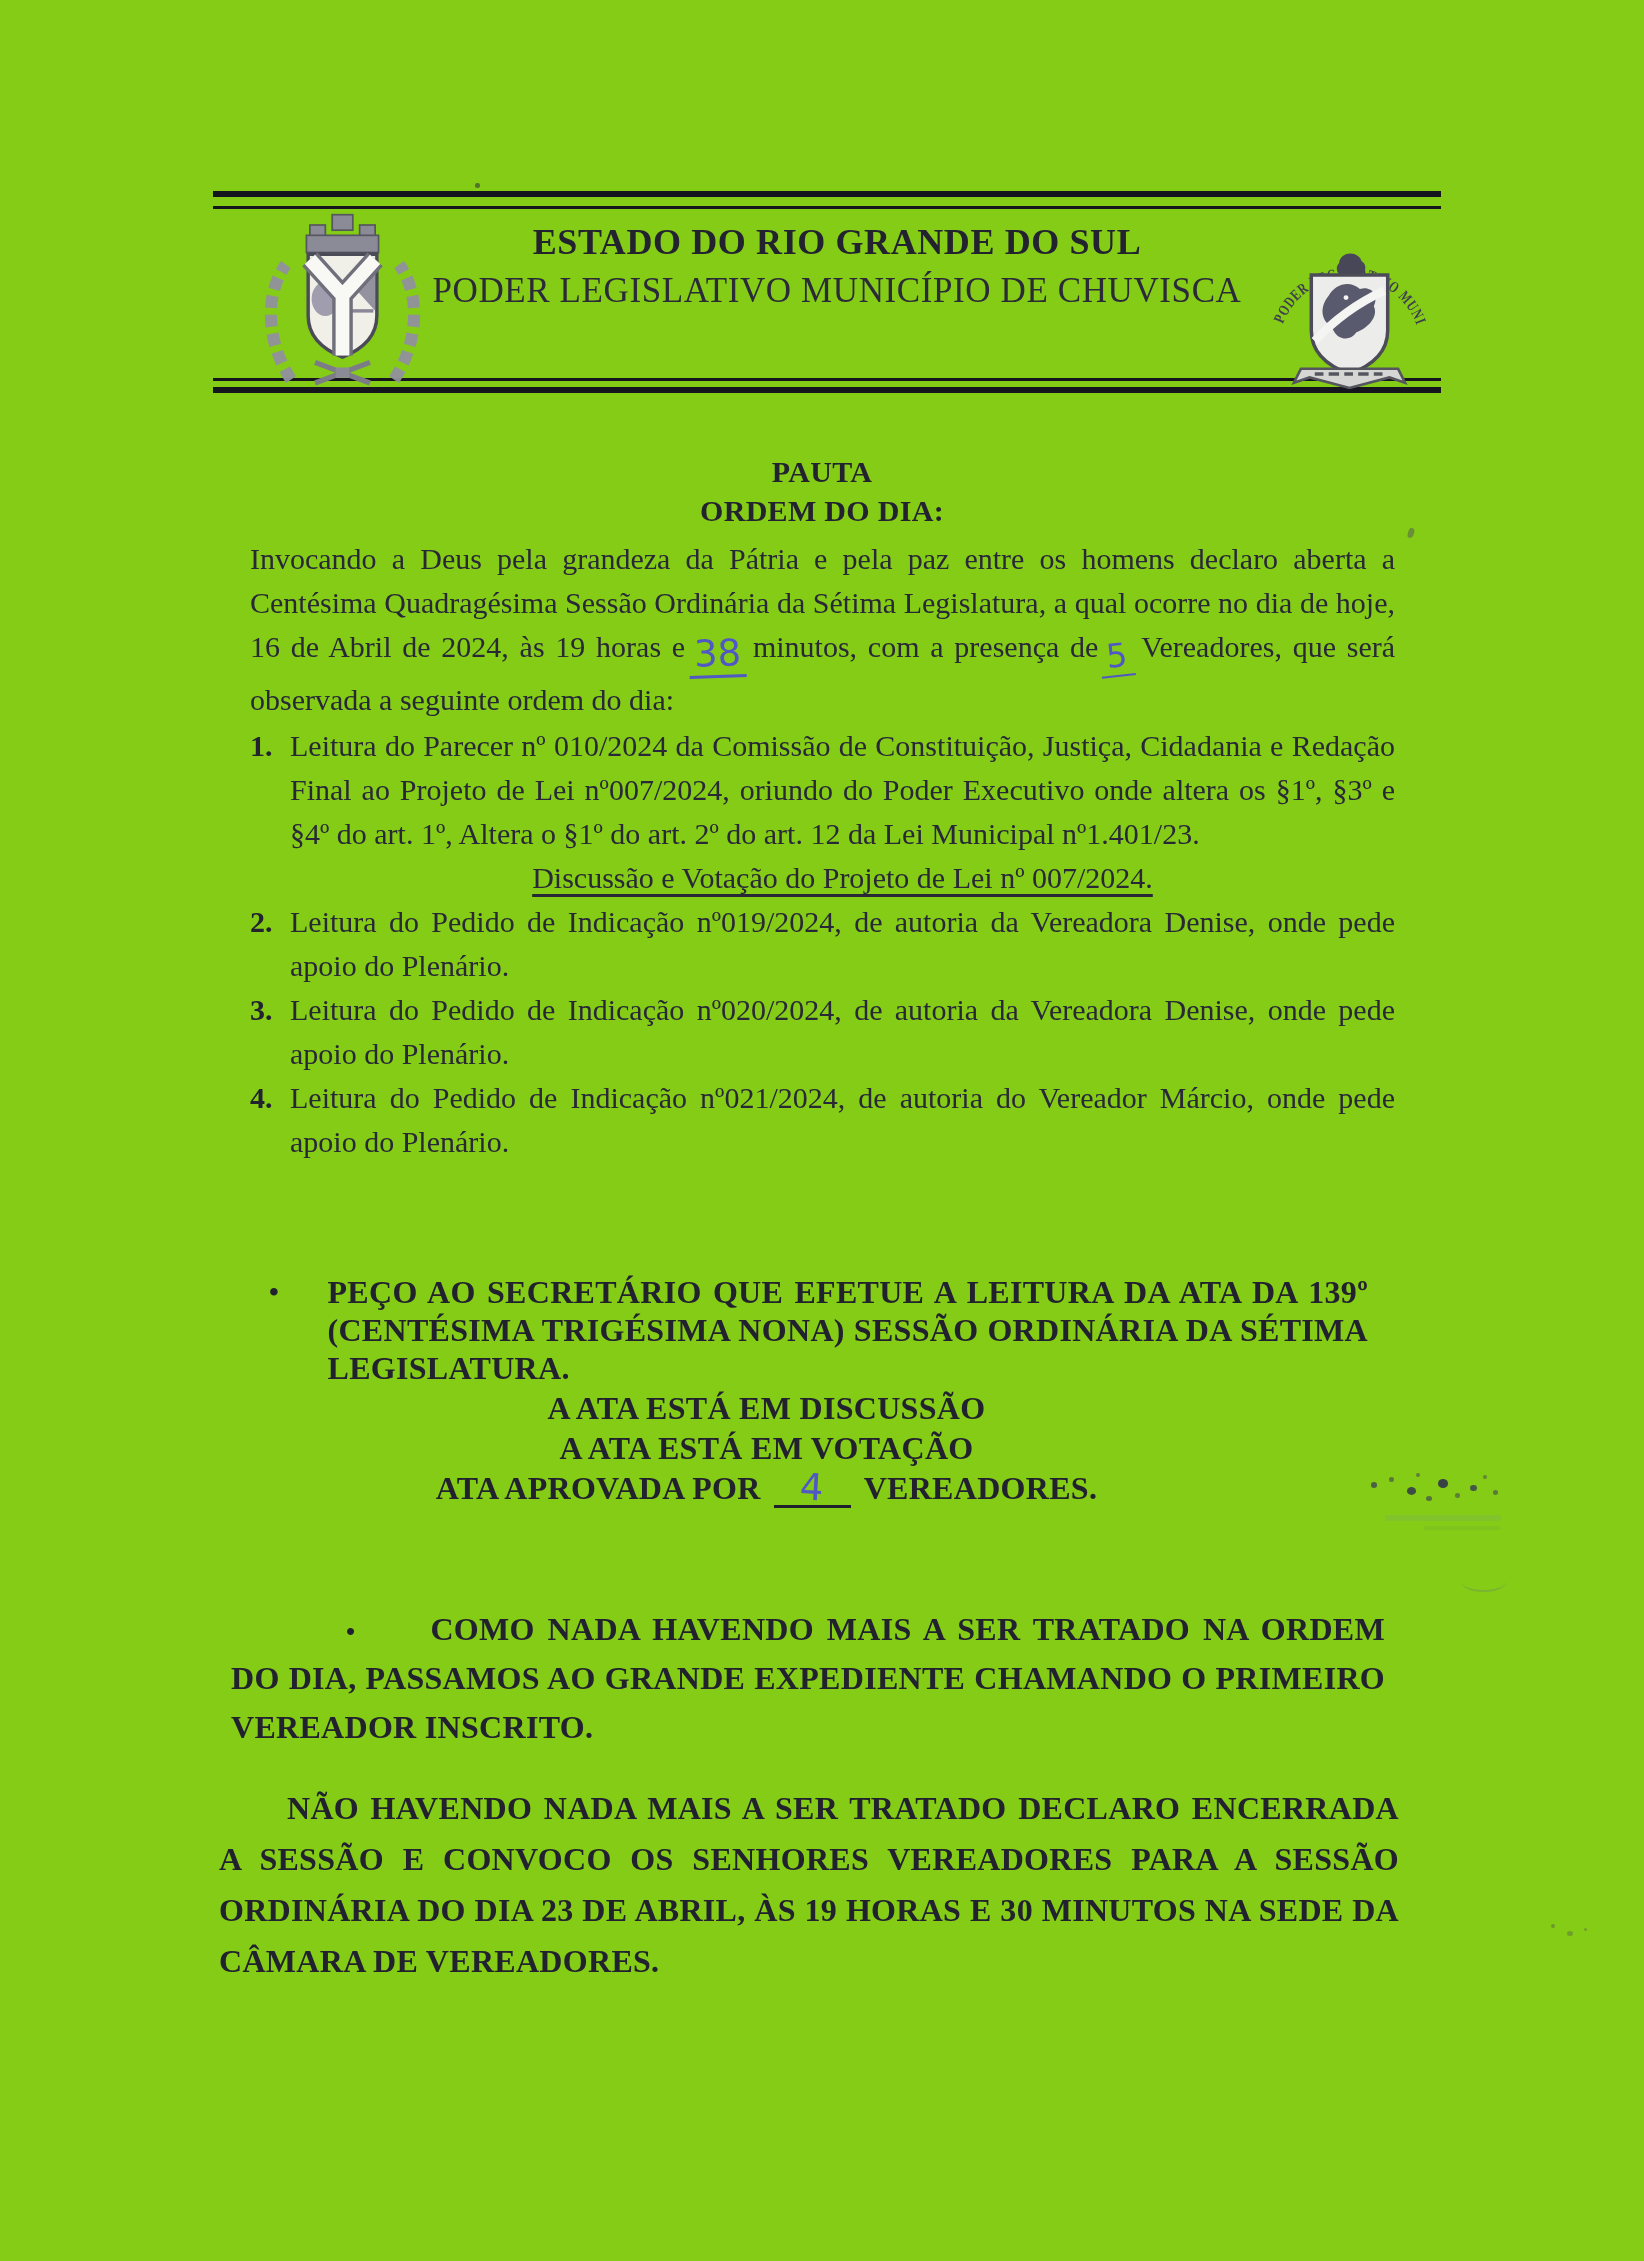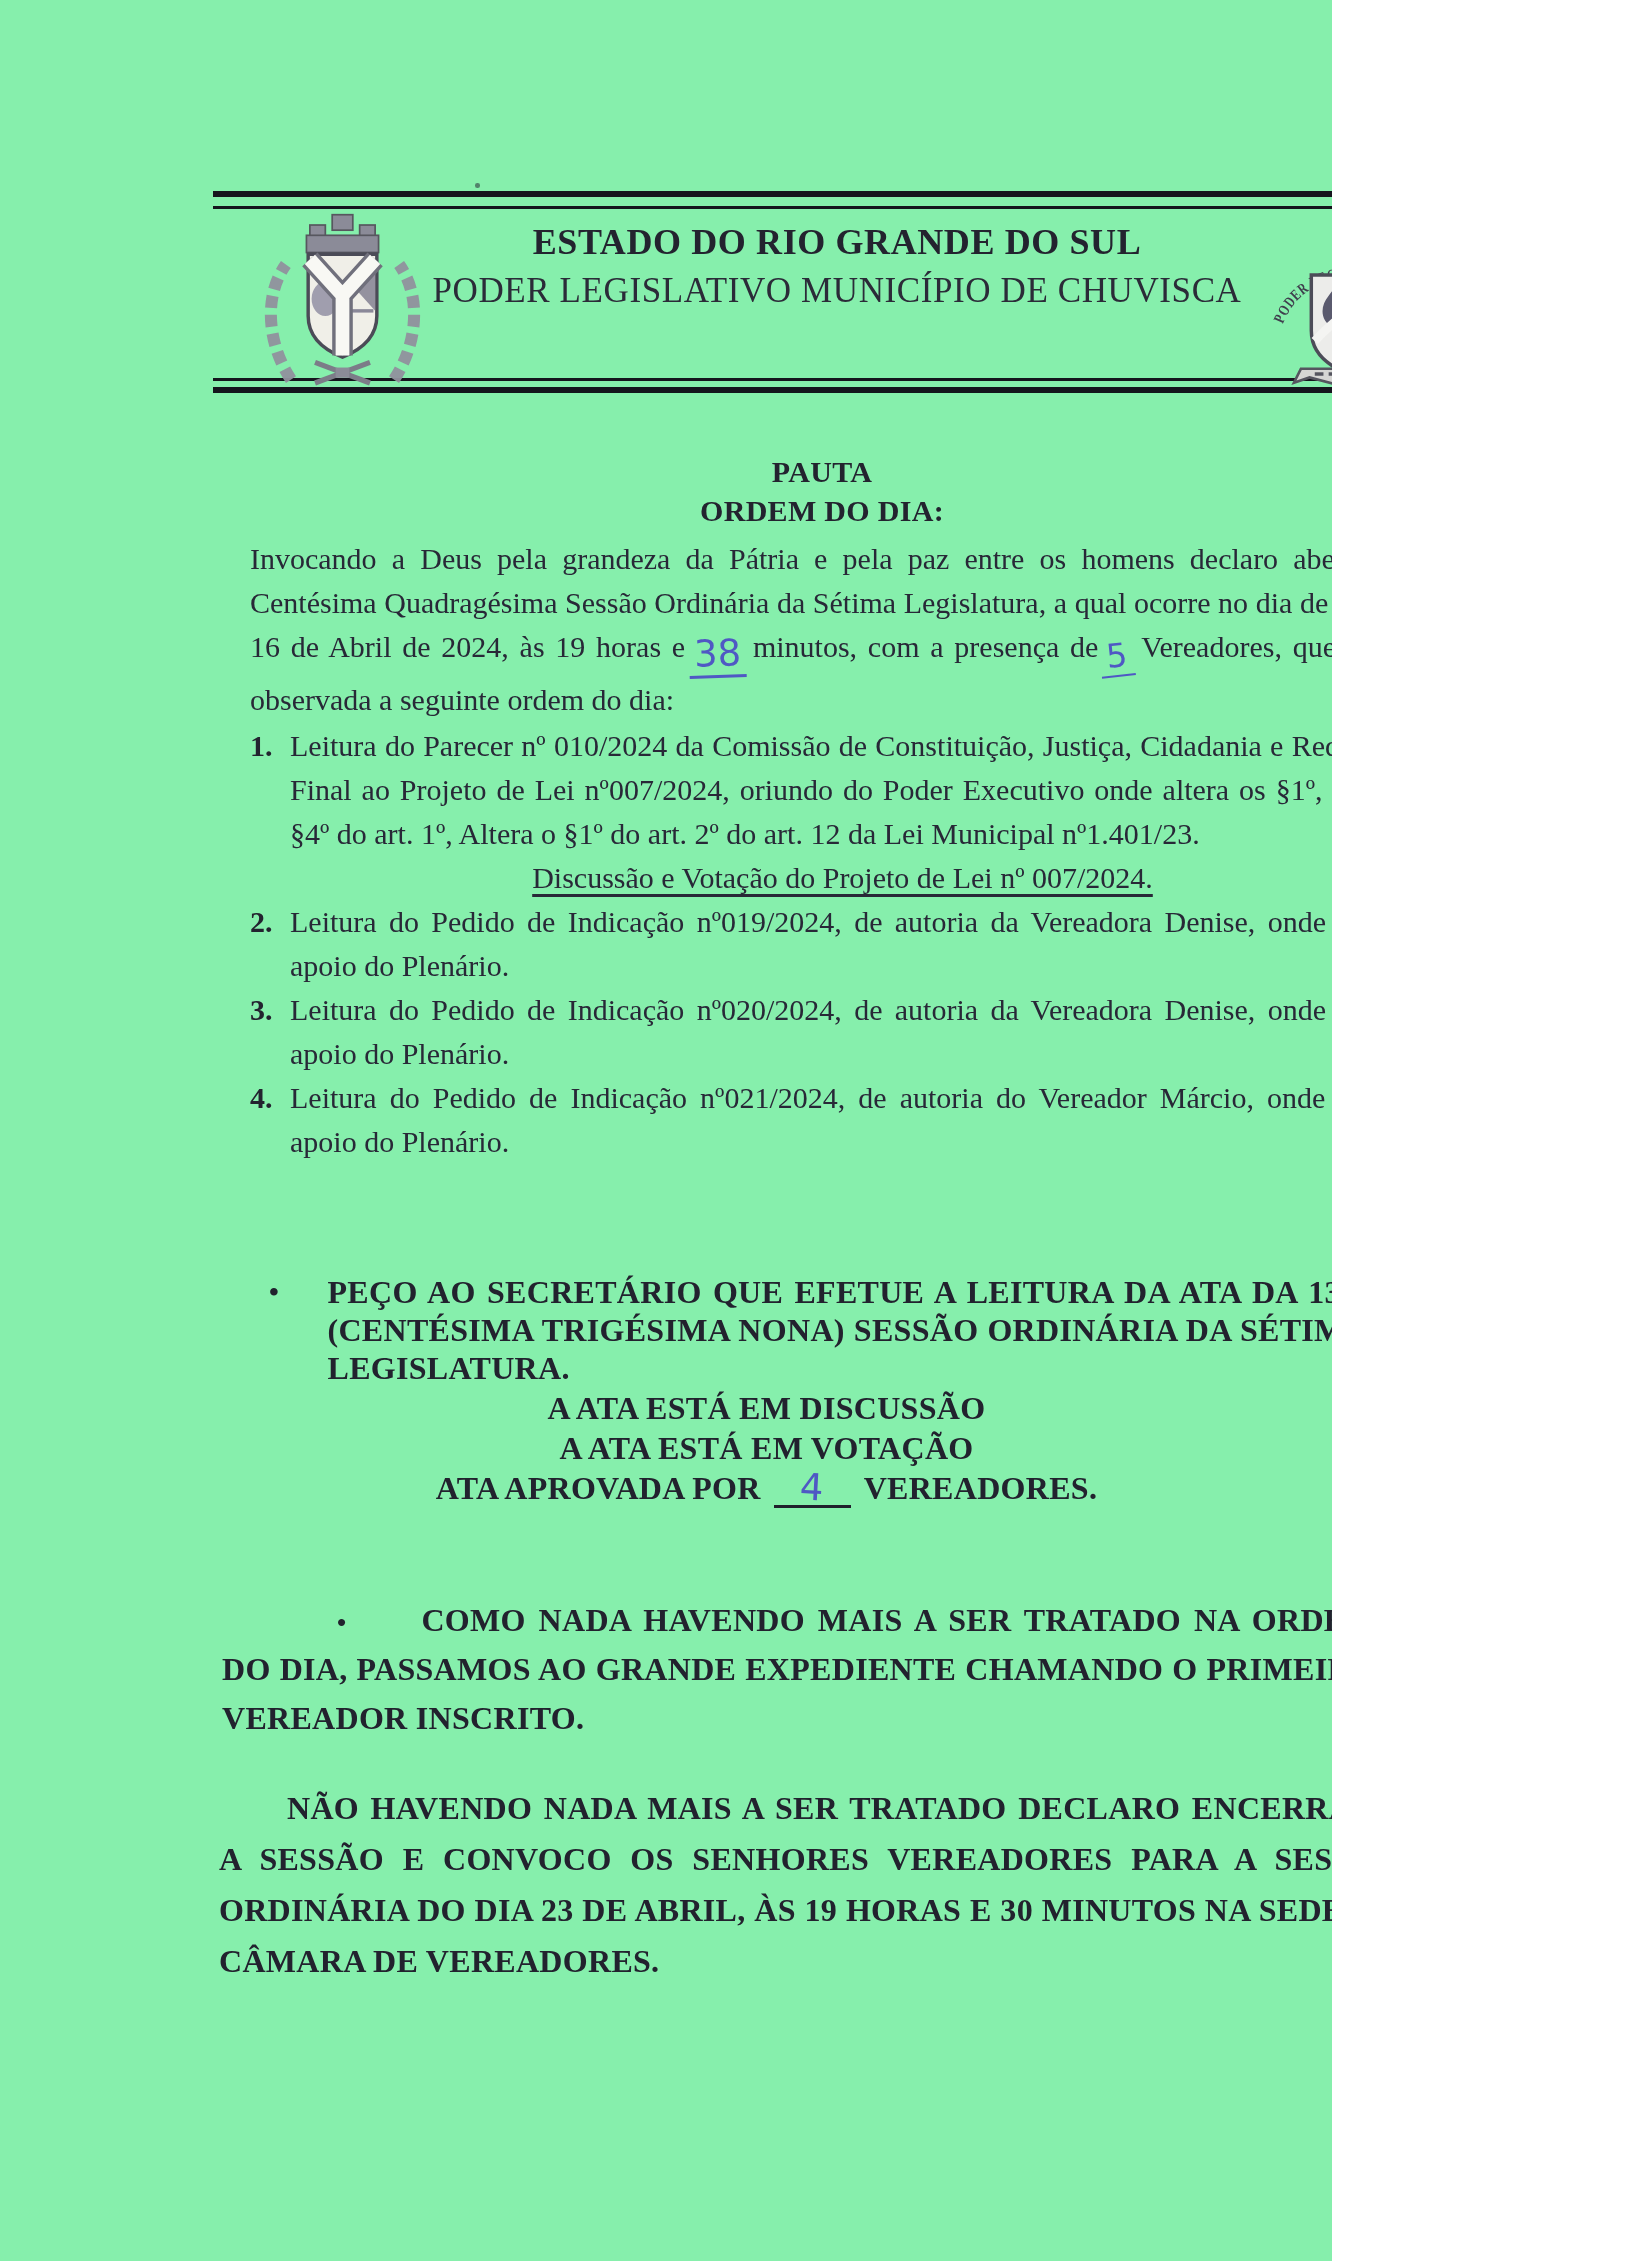--- a/index.html
+++ b/index.html
@@ -1,19 +1,19 @@
 <!DOCTYPE html>
 <html style="font-size:10.3px"><head>
 <meta charset="utf-8">
 <style>
   html,body{margin:0;padding:0;background:#ffffff;}
   .page{
     position:relative;
-    width:1332px;height:2261px;
-    background:#86efac;
+    width:1644px;height:2261px;
+    background:#84cc16;
     font-family:"Liberation Serif", serif;
     color:#282837;
     overflow:hidden;
   }
   
   .hrule{position:absolute;left:213px;width:1228px;background:#15151d;}
   .hrule.thick{height:5.8px;}
   .hrule.thin{height:2.6px;}
   
   .emblem{position:absolute;left:255px;top:213px;width:175px;height:182px;}
@@ -79,21 +79,21 @@
     color:#22222e;letter-spacing:0.3px;
   }
   .blank-4{
     display:inline-block;width:77px;
     border-bottom:3.2px solid #20202c;
     margin:0 13px;text-align:center;line-height:0.9;
   }
   .hw-4{display:inline-block;font-size:37px;transform:rotate(3deg);position:relative;top:1.3px;}
   
   .closing-bullet{
-    position:absolute;left:219px;top:1593px;width:1154px;margin:3px;
+    position:absolute;left:219px;top:1593px;width:1154px;margin:12px;
     font-weight:bold;font-size:32px;line-height:49px;text-align:justify;
     text-indent:115px;color:#22222e;letter-spacing:0.3px;
   }
   .closing-bullet .bullet-dot{display:inline;font-size:26px;margin-right:75px;}
   
   .closing{
     position:absolute;left:219px;top:1783px;width:1180px;margin:0;
     font-weight:bold;font-size:32px;line-height:51px;text-align:justify;
     text-indent:68px;color:#22222e;letter-spacing:0.3px;
   }

